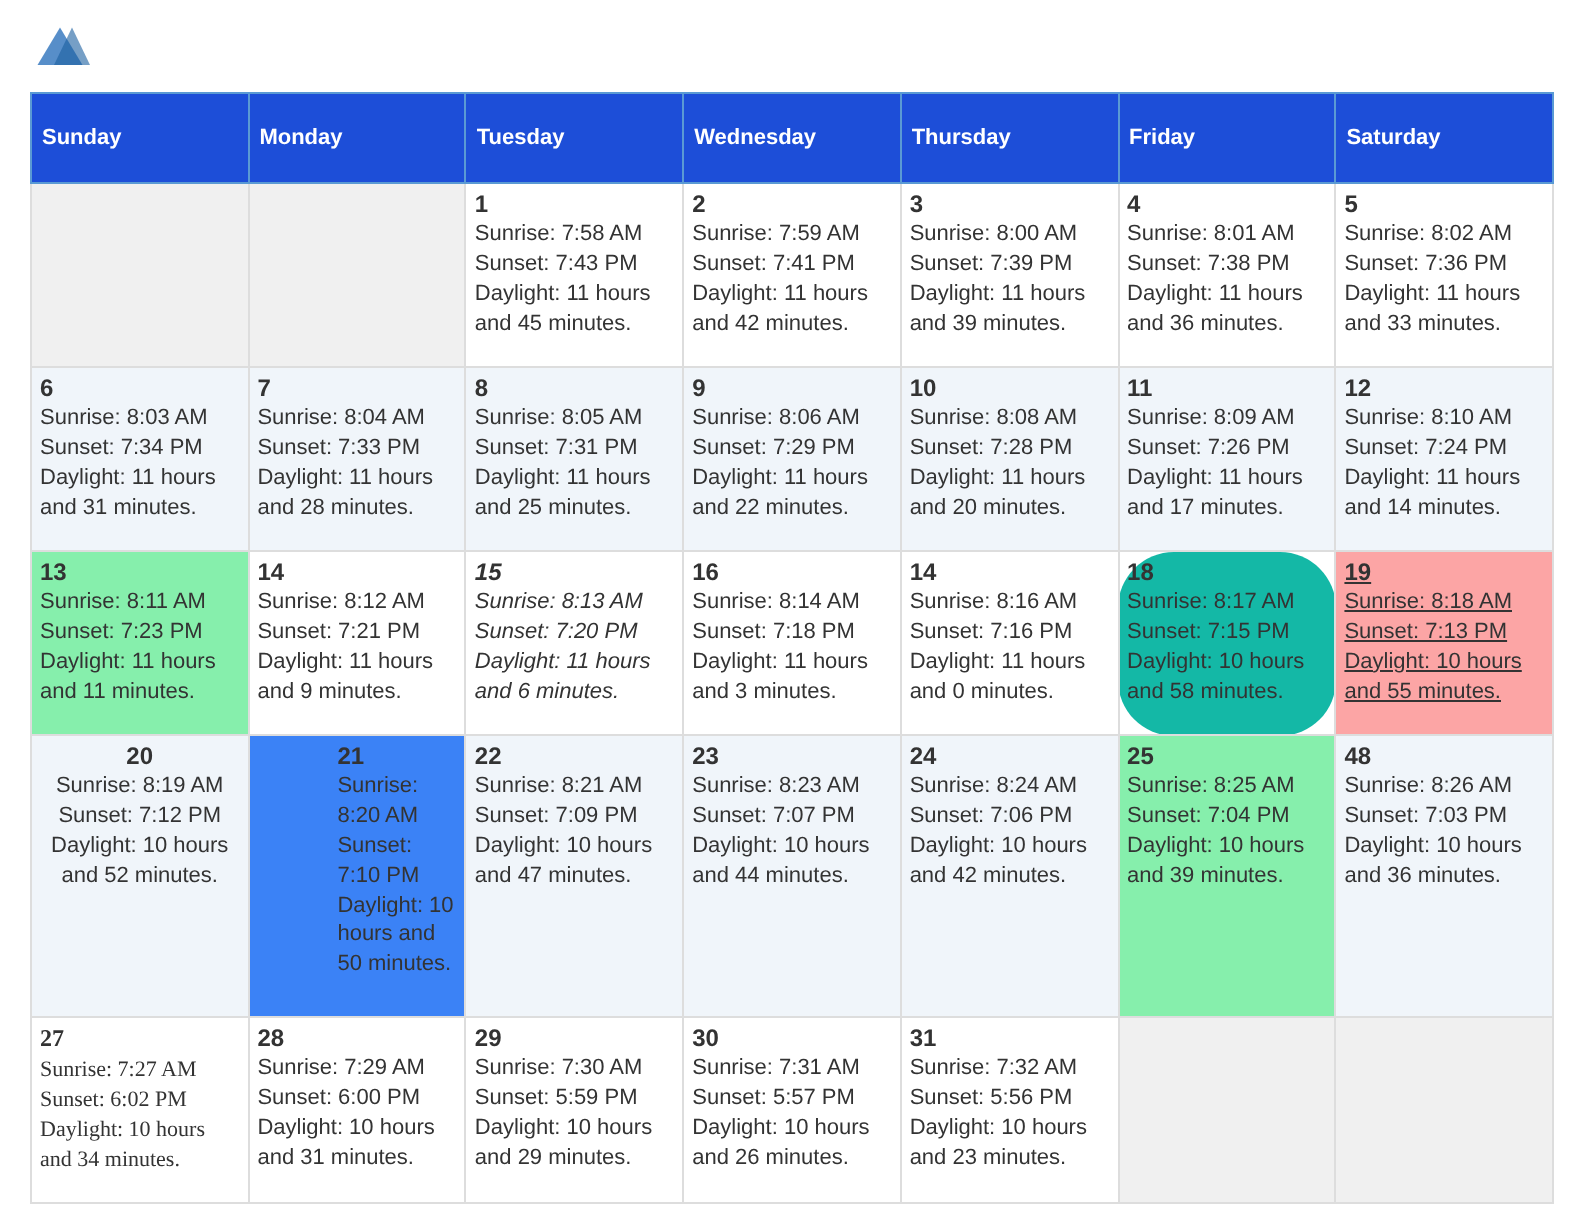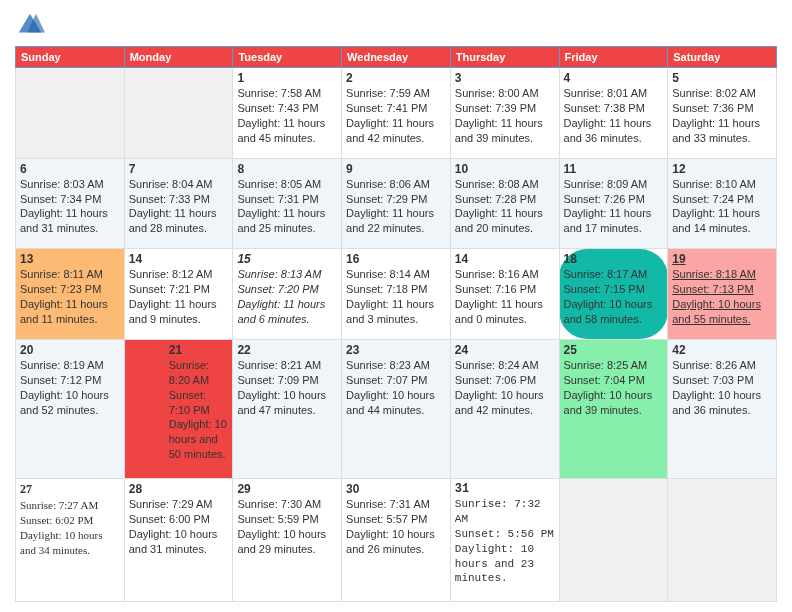--- a/index.html
+++ b/index.html
@@ -45,25 +45,25 @@
       font-size: 14px;
       color: #555;
     }
     .calendar-table {
       width: 100%;
       border-collapse: collapse;
       flex: 1;
       table-layout: fixed;
     }
     .calendar-table th {
-      background: #ef4444;
+      background: #1d4ed8;
       color: #fff;
       font-size: 11px;
       font-weight: bold;
-      padding: 4px 5px;
+      padding: 16px 5px;
       text-align: left;
       border: 1px solid #5a9ad4;
     }
     .calendar-table td {
       vertical-align: top;
       font-size: 9.5px;
       color: #333;
       padding: 3px 4px;
       border: 1px solid #ddd;
       height: 82px;
@@ -173,21 +173,21 @@
           <td style="background: rgb(240, 245, 250);">
             <span class="day-number">11</span>
             <div class="day-info">Sunrise: 8:09 AM<br>Sunset: 7:26 PM<br>Daylight: 11 hours and 17 minutes.</div>
           </td>
           <td style="background: rgb(240, 245, 250);">
             <span class="day-number">12</span>
             <div class="day-info">Sunrise: 8:10 AM<br>Sunset: 7:24 PM<br>Daylight: 11 hours and 14 minutes.</div>
           </td>
         </tr>
         <tr>
-          <td style="background: #fdba74;">
+          <td style="background: #86efac;">
             <span class="day-number">13</span>
             <div class="day-info">Sunrise: 8:11 AM<br>Sunset: 7:23 PM<br>Daylight: 11 hours and 11 minutes.</div>
           </td>
           <td style="background: rgb(255, 255, 255);">
             <span class="day-number">14</span>
             <div class="day-info">Sunrise: 8:12 AM<br>Sunset: 7:21 PM<br>Daylight: 11 hours and 9 minutes.</div>
           </td>
           <td style="background: rgb(255, 255, 255); font-style: italic;">
             <span class="day-number">15</span>
             <div class="day-info">Sunrise: 8:13 AM<br>Sunset: 7:20 PM<br>Daylight: 11 hours and 6 minutes.</div>
@@ -203,67 +203,67 @@
           <td style="background: #14b8a6; border-radius: 28px;">
             <span class="day-number">18</span>
             <div class="day-info">Sunrise: 8:17 AM<br>Sunset: 7:15 PM<br>Daylight: 10 hours and 58 minutes.</div>
           </td>
           <td style="background: #fca5a5; text-decoration: underline;">
             <span class="day-number">19</span>
             <div class="day-info">Sunrise: 8:18 AM<br>Sunset: 7:13 PM<br>Daylight: 10 hours and 55 minutes.</div>
           </td>
         </tr>
         <tr>
-          <td style="background: rgb(240, 245, 250);">
+          <td style="background: rgb(240, 245, 250); text-align: center;">
             <span class="day-number">20</span>
             <div class="day-info">Sunrise: 8:19 AM<br>Sunset: 7:12 PM<br>Daylight: 10 hours and 52 minutes.</div>
           </td>
-          <td style="background: #ef4444; padding-left: 44px;">
+          <td style="background: #3b82f6; padding-left: 44px;">
             <span class="day-number">21</span>
             <div class="day-info">Sunrise: 8:20 AM<br>Sunset: 7:10 PM<br>Daylight: 10 hours and 50 minutes.</div>
           </td>
           <td style="background: rgb(240, 245, 250);">
             <span class="day-number">22</span>
             <div class="day-info">Sunrise: 8:21 AM<br>Sunset: 7:09 PM<br>Daylight: 10 hours and 47 minutes.</div>
           </td>
           <td style="background: rgb(240, 245, 250);">
             <span class="day-number">23</span>
             <div class="day-info">Sunrise: 8:23 AM<br>Sunset: 7:07 PM<br>Daylight: 10 hours and 44 minutes.</div>
           </td>
           <td style="background: rgb(240, 245, 250); margin-top: 21px;">
             <span class="day-number">24</span>
             <div class="day-info">Sunrise: 8:24 AM<br>Sunset: 7:06 PM<br>Daylight: 10 hours and 42 minutes.</div>
           </td>
           <td style="background: #86efac;">
             <span class="day-number">25</span>
             <div class="day-info">Sunrise: 8:25 AM<br>Sunset: 7:04 PM<br>Daylight: 10 hours and 39 minutes.</div>
           </td>
           <td style="background: rgb(240, 245, 250);">
-            <span class="day-number">42</span>
+            <span class="day-number">48</span>
             <div class="day-info">Sunrise: 8:26 AM<br>Sunset: 7:03 PM<br>Daylight: 10 hours and 36 minutes.</div>
           </td>
         </tr>
         <tr>
           <td style="background: rgb(255, 255, 255); font-family: Liberation Serif, serif;">
             <span class="day-number">27</span>
             <div class="day-info">Sunrise: 7:27 AM<br>Sunset: 6:02 PM<br>Daylight: 10 hours and 34 minutes.</div>
           </td>
           <td style="background: rgb(255, 255, 255);">
             <span class="day-number">28</span>
             <div class="day-info">Sunrise: 7:29 AM<br>Sunset: 6:00 PM<br>Daylight: 10 hours and 31 minutes.</div>
           </td>
           <td style="background: rgb(255, 255, 255);">
             <span class="day-number">29</span>
             <div class="day-info">Sunrise: 7:30 AM<br>Sunset: 5:59 PM<br>Daylight: 10 hours and 29 minutes.</div>
           </td>
           <td style="background: rgb(255, 255, 255);">
             <span class="day-number">30</span>
             <div class="day-info">Sunrise: 7:31 AM<br>Sunset: 5:57 PM<br>Daylight: 10 hours and 26 minutes.</div>
           </td>
-          <td style="background: rgb(255, 255, 255); font-family: Liberation Mono, monospace;">
+          <td style="background: rgb(255, 255, 255);">
             <span class="day-number">31</span>
             <div class="day-info">Sunrise: 7:32 AM<br>Sunset: 5:56 PM<br>Daylight: 10 hours and 23 minutes.</div>
           </td>
           <td class="empty-cell" style="background: rgb(232, 232, 232);"></td>
           <td class="empty-cell" style="background: rgb(232, 232, 232);"></td>
         </tr>
       </tbody>
   </table>
 </div>
 

